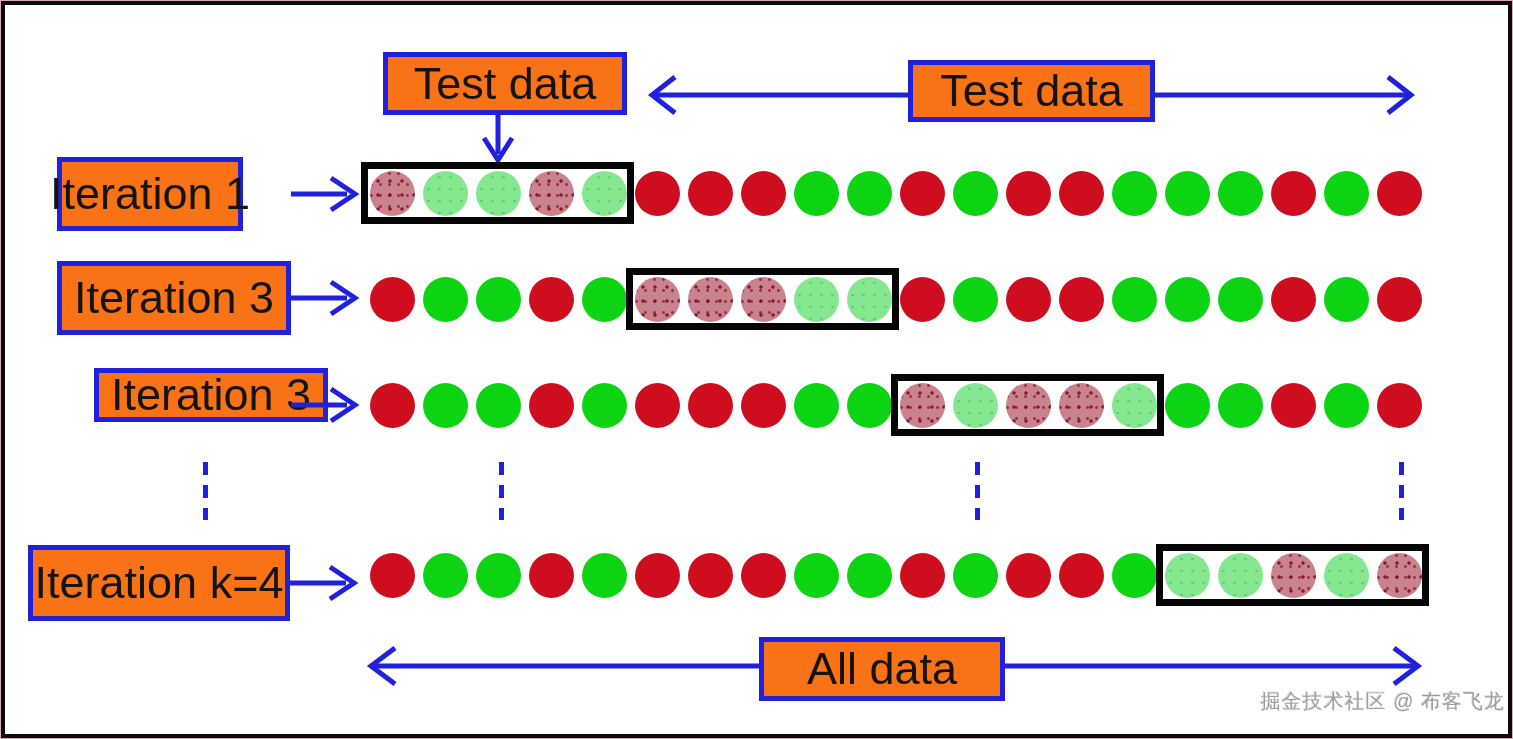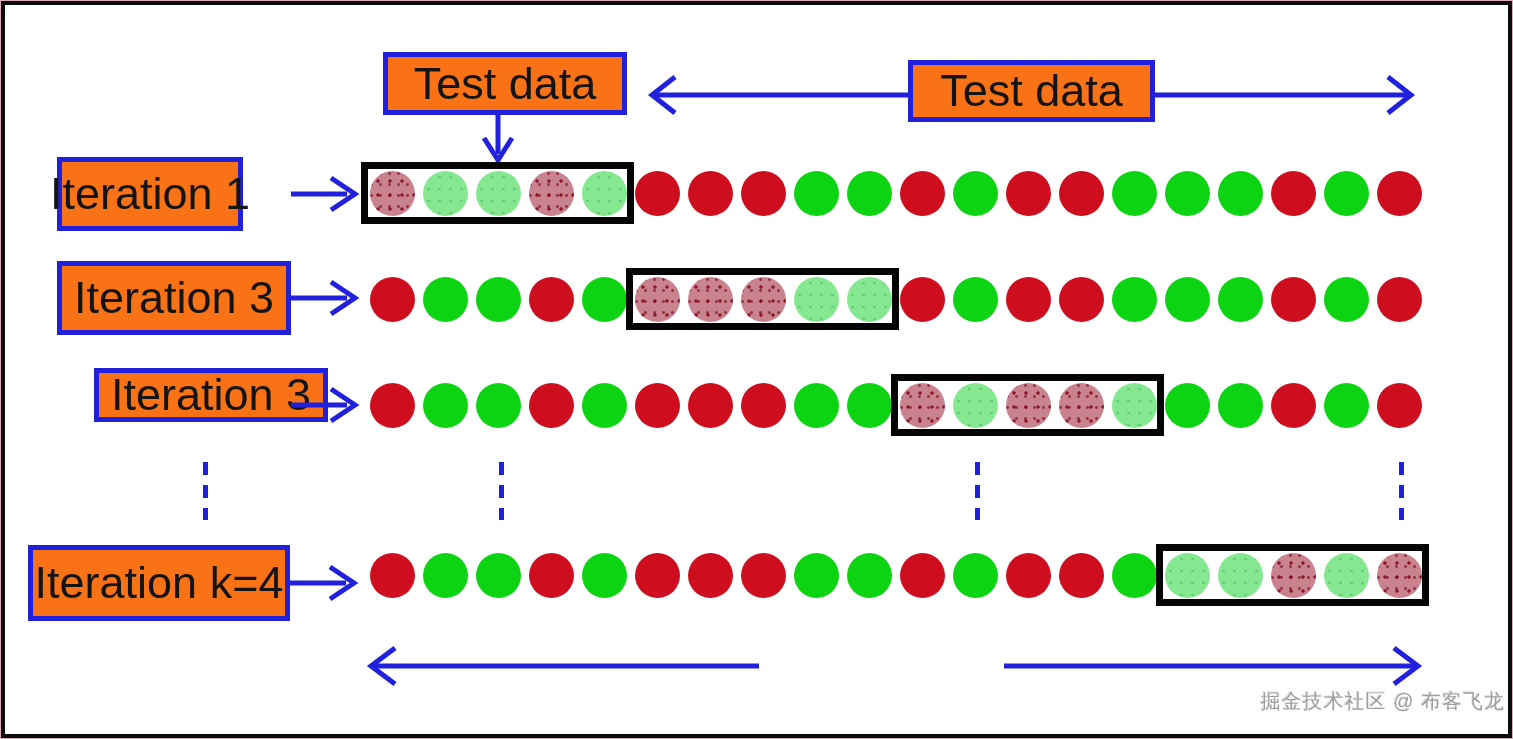--- a/index.html
+++ b/index.html
@@ -186,19 +186,22 @@
       <div class="dash" style="left:203px;top:462px;height:58px;"></div>
       <div class="dash" style="left:499px;top:462px;height:58px;"></div>
       <div class="dash" style="left:975px;top:462px;height:58px;"></div>
       <div class="dash" style="left:1399px;top:462px;height:58px;"></div>
     </div>
 
   <svg class="arrow" style="left:365px;top:644px;" width="396" height="44">
     <line x1="394" y1="22" x2="9" y2="22"></line>
     <polyline points="30,4 6,22 30,40"></polyline>
   </svg>
+  <div class="lbox" style="left:759px;top:637px;width:246px;height:64px;">
+    <span>All data</span>
+  </div>
   <svg class="arrow" style="left:1004px;top:644px;" width="420" height="44">
     <line x1="0" y1="22" x2="411" y2="22"></line>
     <polyline points="390,4 414,22 390,40"></polyline>
   </svg>
 
   <div id="watermark" style="right:8px;top:688px;">掘金技术社区 @ 布客飞龙</div>
 </div>
 
 </body></html>

